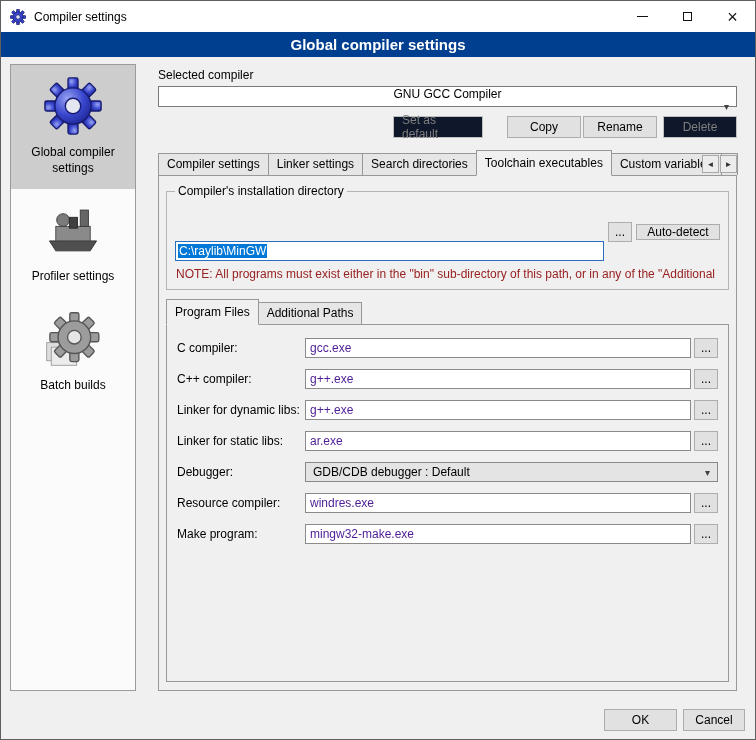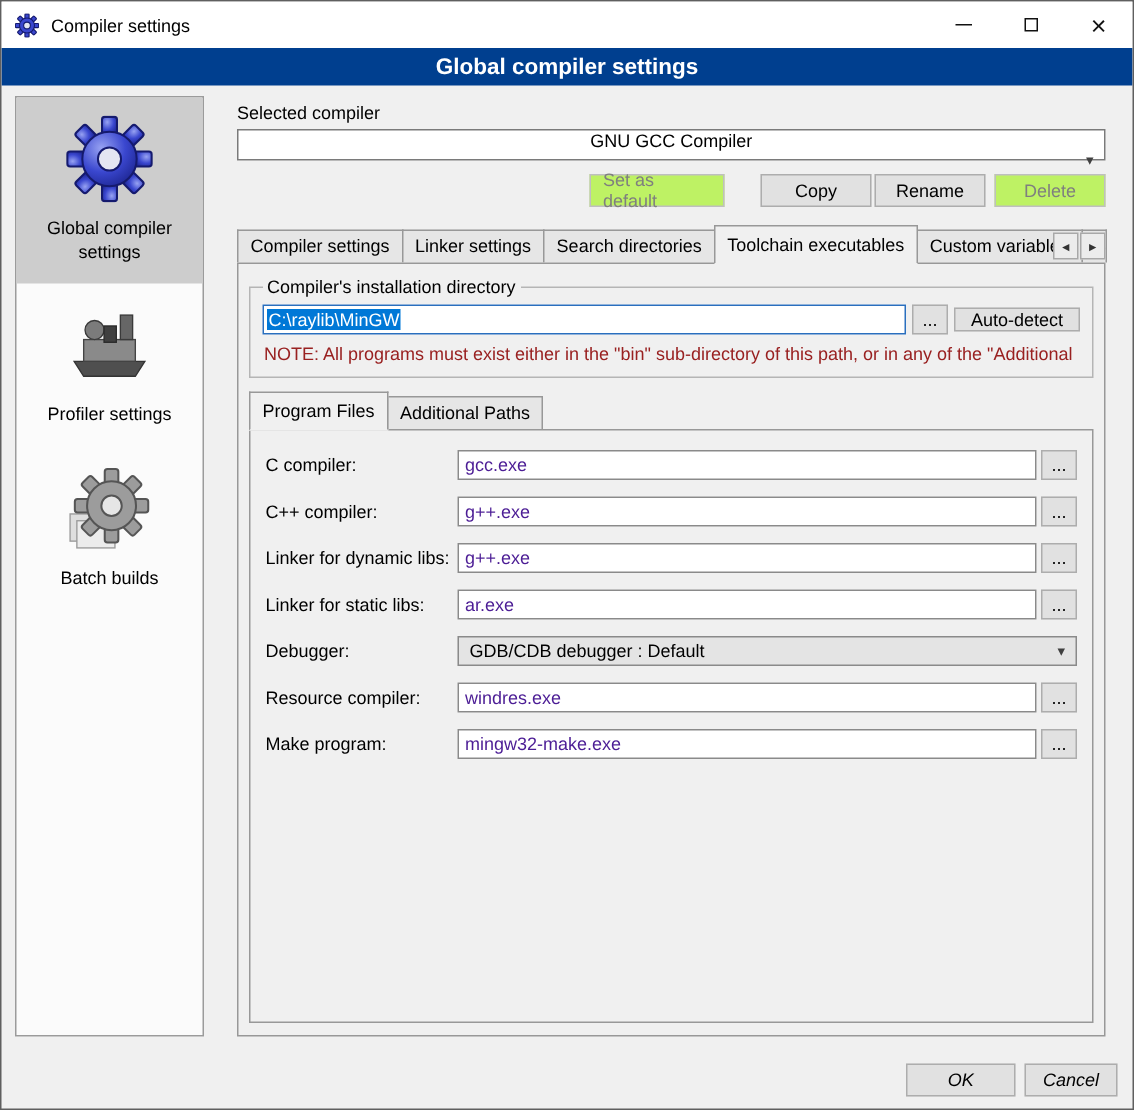--- a/index.html
+++ b/index.html
@@ -38,21 +38,21 @@
   .main{position:absolute;left:148px;right:9px;top:62px;bottom:48px;display:flex;flex-direction:column;}
   .sel-comp-label{margin:5px 9px 0;}
   .combo{height:21px;border:1px solid #7a7a7a;background:#fff;display:flex;align-items:center;padding:0 7px;cursor:default;}
   .combo .arrow{margin-left:auto;font-size:10px;color:#404040;}
   .top-combo{margin:4px 9px 0;flex-direction:column;}
   .combo.gray{background:#e4e4e4;flex:1;height:20px;border:1px solid #8a8a8a;}
 
   .btnrow{display:flex;justify-content:flex-end;align-items:center;margin:9px 9px 0;}
   .btn{font-family:"Liberation Sans",sans-serif;font-size:12px;height:22px;background:#e1e1e1;border:1px solid #adadad;
     display:inline-flex;align-items:center;justify-content:center;cursor:default;padding:0 8px;}
-  .btn.disabled{background:#bef264;border-color:#bfbfbf;color:#7f7f7f;}
+  .btn.disabled{background:#0f172a;border-color:#bfbfbf;color:#7f7f7f;}
   .b-setdef{width:90px;margin-right:24px;}
   .b-copy{width:74px;}
   .b-rename{width:74px;margin-left:2px;}
   .b-delete{width:74px;margin-left:6px;}
   .b-reset{width:105px;margin-left:14px;}
 
   
   .tabstrip{display:flex;align-items:flex-end;margin:14px 9px 0;position:relative;height:23px;}
   .tab{border:1px solid #989898;border-bottom:none;background:#e6e6e6;padding:3px 8px 4px;margin-right:-1px;
     white-space:nowrap;cursor:default;position:relative;z-index:1;}
@@ -62,38 +62,38 @@
   .tabscroll{position:absolute;right:0;bottom:2px;display:flex;z-index:4;}
   .tabscroll .sbtn{width:17px;height:18px;font-size:8px;display:flex;align-items:center;justify-content:center;
     background:#ececec;border:1px solid #a8a8a8;color:#333;cursor:default;margin-left:1px;}
 
   .panel{border:1px solid #989898;background:var(--dialog_bg);margin:0 9px;flex:1;display:flex;flex-direction:column;min-height:0;position:relative;z-index:2;}
 
   
   fieldset.group{margin:8px 7px 0;border:1px solid #b5b5b5;padding:5px 8px 8px;}
   fieldset.group legend{padding:0 3px;font-size:12px;}
   .dirrow{display:flex;align-items:center;gap:4px;}
-  .fake-input{flex:1;height:20px;border:1px solid #2a6fbe;background:#fff;display:flex;align-items:center;padding:0 2px;overflow:hidden;white-space:nowrap;cursor:text;}
+  .fake-input{flex:1;height:20px;border:1px solid #2a6fbe;background:#fff;display:flex;align-items:center;padding:0 2px;overflow:hidden;white-space:nowrap;cursor:text;margin-top:38px;}
   .fake-input .seltext{background:var(--selection_bg);color:#fff;padding:0 1px;}
   .browse{width:24px;height:20px;padding:0;flex:none;}
   .b-autodetect{width:84px;height:16px;flex:none;}
   .note{margin:6px 1px 0;color:var(--note_red);white-space:nowrap;overflow:hidden;}
 
   
   .innertabs{margin:11px 7px 0;height:23px;}
   .innerpanel{flex:1;margin:0 7px 8px;border:1px solid #989898;background:var(--dialog_bg);padding:13px 10px 0;min-height:0;position:relative;z-index:2;}
 
   .frow{display:flex;align-items:center;margin-bottom:11px;}
   .frow .flabel{width:128px;flex:none;}
   .txt{flex:1;min-width:0;height:20px;border:1px solid #8a8a8a;background:#fff;padding:0 4px;
     font-family:"Liberation Sans",sans-serif;font-size:12px;color:#4c1d95;}
   .frow .browse{margin-left:3px;}
 
   
-  .footer{position:absolute;right:10px;bottom:8px;display:flex;gap:6px;font-style:italic;}
+  .footer{position:absolute;right:10px;bottom:8px;display:flex;gap:6px;}
   .b-ok{width:73px;}
   .b-cancel{width:62px;}
 </style>
 </head>
 <body>
 
 <div class="window">
 
   <div class="titlebar">
     <svg class="appicon" viewBox="0 0 64 64">

